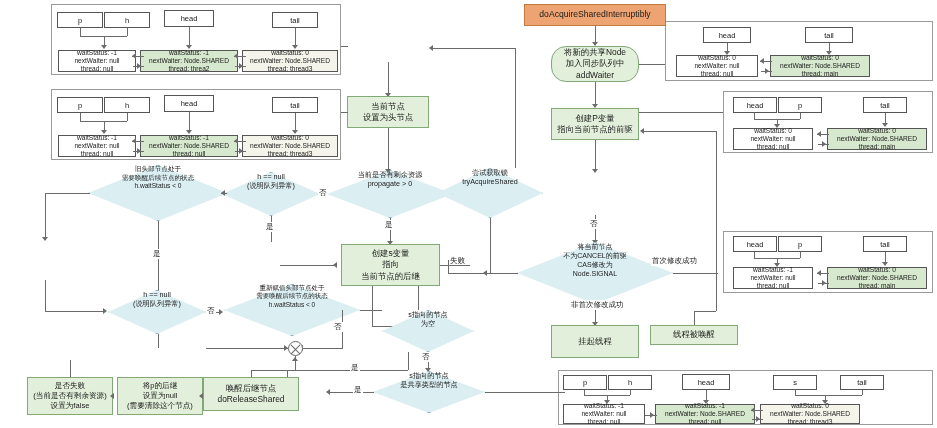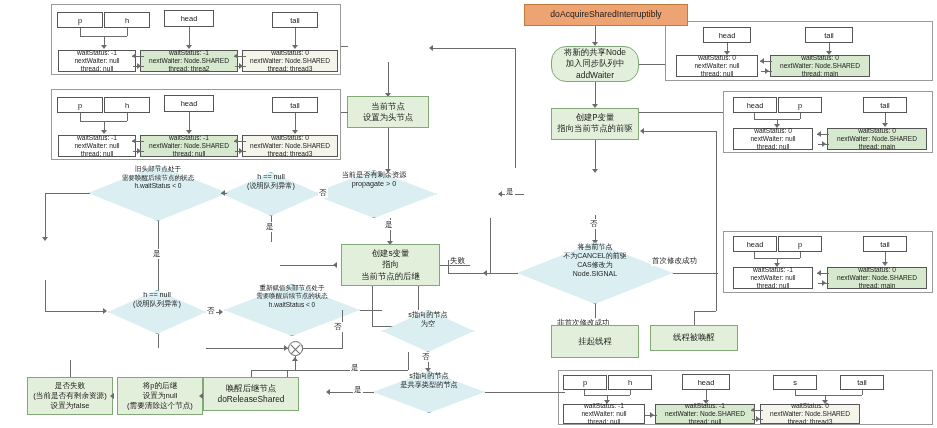--- a/index.html
+++ b/index.html
@@ -249,35 +249,35 @@
     <span>nextWaiter:  Node.SHARED</span>
     <span>thread:  thread3</span>
   </div>
   <div class="abs ln hln" style="left:645px;top:415px;width:12px;"></div>
   <div class="abs ar ar-r" style="left:650px;top:412px;"></div>
   <div class="abs ln hln" style="left:751px;top:410px;width:12px;"></div>
   <div class="abs ar ar-l" style="left:751px;top:407px;"></div>
   <div class="abs ln hln" style="left:752px;top:419px;width:11px;"></div>
   <div class="abs ar ar-r" style="left:756px;top:416px;"></div>
 
-  <div class="abs proc start" style="left:524px;top:4px;width:164px;height:22px;">doAcquireSharedInterruptibly</div>
+  <div class="abs proc start" style="left:524px;top:4px;width:142px;height:22px;">doAcquireSharedInterruptibly</div>
   <div class="abs ln vln" style="left:595px;top:26px;height:17px;"></div>
   <div class="abs ar ar-d" style="left:592px;top:42px;"></div>
 
   <div class="abs proc" style="left:551px;top:46px;width:88px;height:36px;border-radius:15px;">
     <span style="white-space:pre-line;">将新的共享Node
 加入同步队列中
 addWaiter</span>
   </div>
   <div class="abs ln hln" style="left:639px;top:64px;width:26px;"></div>
 
   <div class="abs ln vln" style="left:595px;top:82px;height:23px;"></div>
   <div class="abs ar ar-d" style="left:592px;top:104px;"></div>
 
-  <div class="abs proc" style="left:551px;top:108px;width:88px;height:32px;font-family:Liberation Mono, monospace;">
+  <div class="abs proc" style="left:551px;top:108px;width:88px;height:32px;">
     <span style="white-space:pre-line;">创建P变量
 指向当前节点的前驱</span>
   </div>
   <div class="abs ln hln" style="left:639px;top:112px;width:84px;"></div>
   <div class="abs ln hln" style="left:644px;top:131px;width:72px;"></div>
   <div class="abs ar ar-l" style="left:640px;top:128px;"></div>
   <div class="abs ln vln" style="left:716px;top:131px;height:180px;"></div>
 
   <div class="abs ln vln" style="left:595px;top:140px;height:30px;"></div>
   <div class="abs ar ar-d" style="left:592px;top:169px;"></div>
@@ -297,37 +297,42 @@
 CAS修改为
 Node.SIGNAL</div>
   </div>
   <div class="abs ln hln" style="left:487px;top:273px;width:31px;"></div>
   <div class="abs ar ar-l" style="left:483px;top:270px;"></div>
   <div class="abs ln hln" style="left:673px;top:273px;width:45px;"></div>
   <div class="abs elab" style="left:651px;top:256px;">首次修改成功</div>
 
   <div class="abs ln vln" style="left:595px;top:304px;height:19px;"></div>
   <div class="abs ar ar-d" style="left:592px;top:322px;"></div>
-  <div class="abs elab" style="left:556px;top:300px;margin-top:18px;">非首次修改成功</div>
+  <div class="abs elab" style="left:570px;top:300px;">非首次修改成功</div>
 
   <div class="abs proc" style="left:551px;top:325px;width:88px;height:33px;">
     <span style="white-space:pre-line;text-align:right;">挂起线程</span>
   </div>
-  <div class="abs proc" style="left:650px;top:325px;width:88px;height:26px;">
+  <div class="abs proc" style="left:650px;top:325px;width:88px;height:20px;">
     <span style="white-space:pre-line;">线程被唤醒</span>
   </div>
   <div class="abs ln vln" style="left:694px;top:311px;height:14px;"></div>
   <div class="abs ln hln" style="left:694px;top:311px;width:22px;"></div>
 
+  <div class="abs dia" style="left:437px;top:168px;width:106px;height:50px;">
+    <div class="shape"></div>
+    <div class="txt" style="white-space:pre-line;font-size:7.2px;">尝试获取锁
+tryAcquireShared</div>
+  </div>
   <div class="abs ln vln" style="left:490px;top:218px;height:55px;"></div>
   <div class="abs ln hln" style="left:448px;top:273px;width:42px;"></div>
   <div class="abs elab" style="left:449px;top:256px;">失败</div>
   <div class="abs ln vln" style="left:448px;top:260px;height:13px;"></div>
 
-  <div class="abs dia" style="left:311px;top:170px;width:126px;height:48px;">
+  <div class="abs dia" style="left:327px;top:170px;width:126px;height:48px;">
     <div class="shape"></div>
     <div class="txt" style="white-space:pre-line;font-size:7.2px;">当前是否有剩余资源
 propagate &gt; 0</div>
   </div>
   <div class="abs ln hln" style="left:453px;top:194px;width:0px;"></div>
   <div class="abs ln vln" style="left:390px;top:218px;height:24px;"></div>
   <div class="abs ar ar-d" style="left:387px;top:241px;"></div>
   <div class="abs elab" style="left:384px;top:220px;">是</div>
 
   <div class="abs proc" style="left:341px;top:244px;width:99px;height:42px;">

